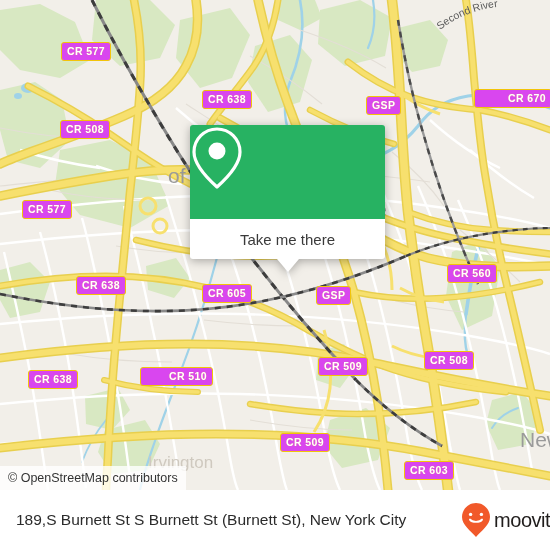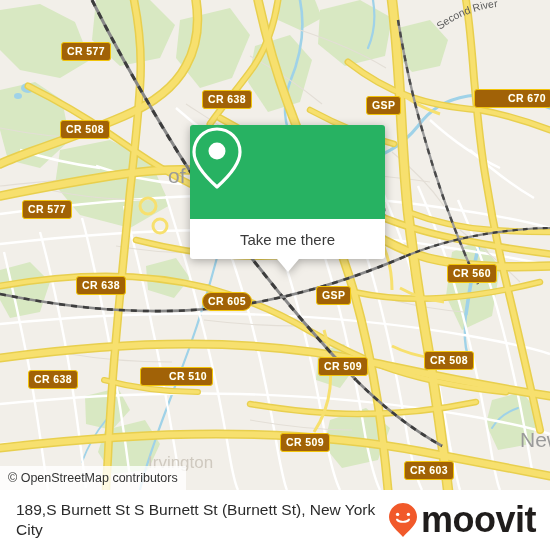--- a/index.html
+++ b/index.html
@@ -13,21 +13,21 @@
   
   .map{
     position:absolute;left:0;top:0;width:550px;height:490px;overflow:hidden;
     background:#f2efe9;
   }
   .map svg{position:absolute;left:0;top:0;}
 
   
   .shield{
     position:absolute;
-    background:#a16207;
+    background:#d946ef;
     border:1.6px solid #f2c40a;
     border-radius:3px;
     color:#ffffff;
     font-size:10.5px;
     font-weight:bold;
     letter-spacing:.4px;
     line-height:14px;
     padding:1px 5px 2px 5px;
     white-space:nowrap;
     text-shadow:0 0 1px rgba(236,190,10,.55);
@@ -77,33 +77,33 @@
     border-right:11px solid transparent;
     border-top:13px solid #ffffff;
   }
 
   
   .footer{
     position:absolute;left:0;bottom:0;width:550px;height:60px;
     background:#ffffff;
     display:flex;align-items:center;
     box-sizing:border-box;
-    padding:0 14px 0 16px;
+    padding:0 0 0 16px;
   }
   .footer-title{
     flex:1;
     color:#2b2b2b;
     font-size:15.5px;
     line-height:20px;
     padding-right:10px;
   }
   .brand{display:flex;align-items:center;gap:3px;}
   .brand-word{
-    color:#201d1c;font-size:36px;line-height:30px;
-    letter-spacing:-.5px;font-weight:bold;
+    color:#201d1c;font-size:20px;line-height:30px;
+    letter-spacing:-.5px;font-weight:normal;
   }
 </style>
 </head>
 <body>
 
 <div class="screen">
 
   <div class="map">
 
     <svg width="550" height="490" viewBox="0 0 550 490">
@@ -278,21 +278,21 @@
     </div>
 
     <div>
       <div class="shield" style="left:61px;top:42px;">CR 577</div>
       <div class="shield" style="left:202px;top:90px;">CR 638</div>
       <div class="shield" style="left:366px;top:96px;">GSP</div>
       <div class="shield" style="left:474px;top:89px;padding-left:33px;">CR 670</div>
       <div class="shield" style="left:60px;top:120px;">CR 508</div>
       <div class="shield" style="left:22px;top:200px;">CR 577</div>
       <div class="shield" style="left:76px;top:276px;">CR 638</div>
-      <div class="shield" style="left:202px;top:292px;border-radius:9px;">CR 605</div>
+      <div class="shield" style="left:202px;top:284px;">CR 605</div>
       <div class="shield" style="left:316px;top:286px;">GSP</div>
       <div class="shield" style="left:447px;top:264px;">CR 560</div>
       <div class="shield" style="left:318px;top:357px;">CR 509</div>
       <div class="shield" style="left:424px;top:351px;">CR 508</div>
       <div class="shield" style="left:28px;top:370px;">CR 638</div>
       <div class="shield" style="left:140px;top:367px;padding-left:28px;">CR 510</div>
       <div class="shield" style="left:280px;top:433px;">CR 509</div>
       <div class="shield" style="left:404px;top:461px;text-align:center;">CR 603</div>
     </div>
 

